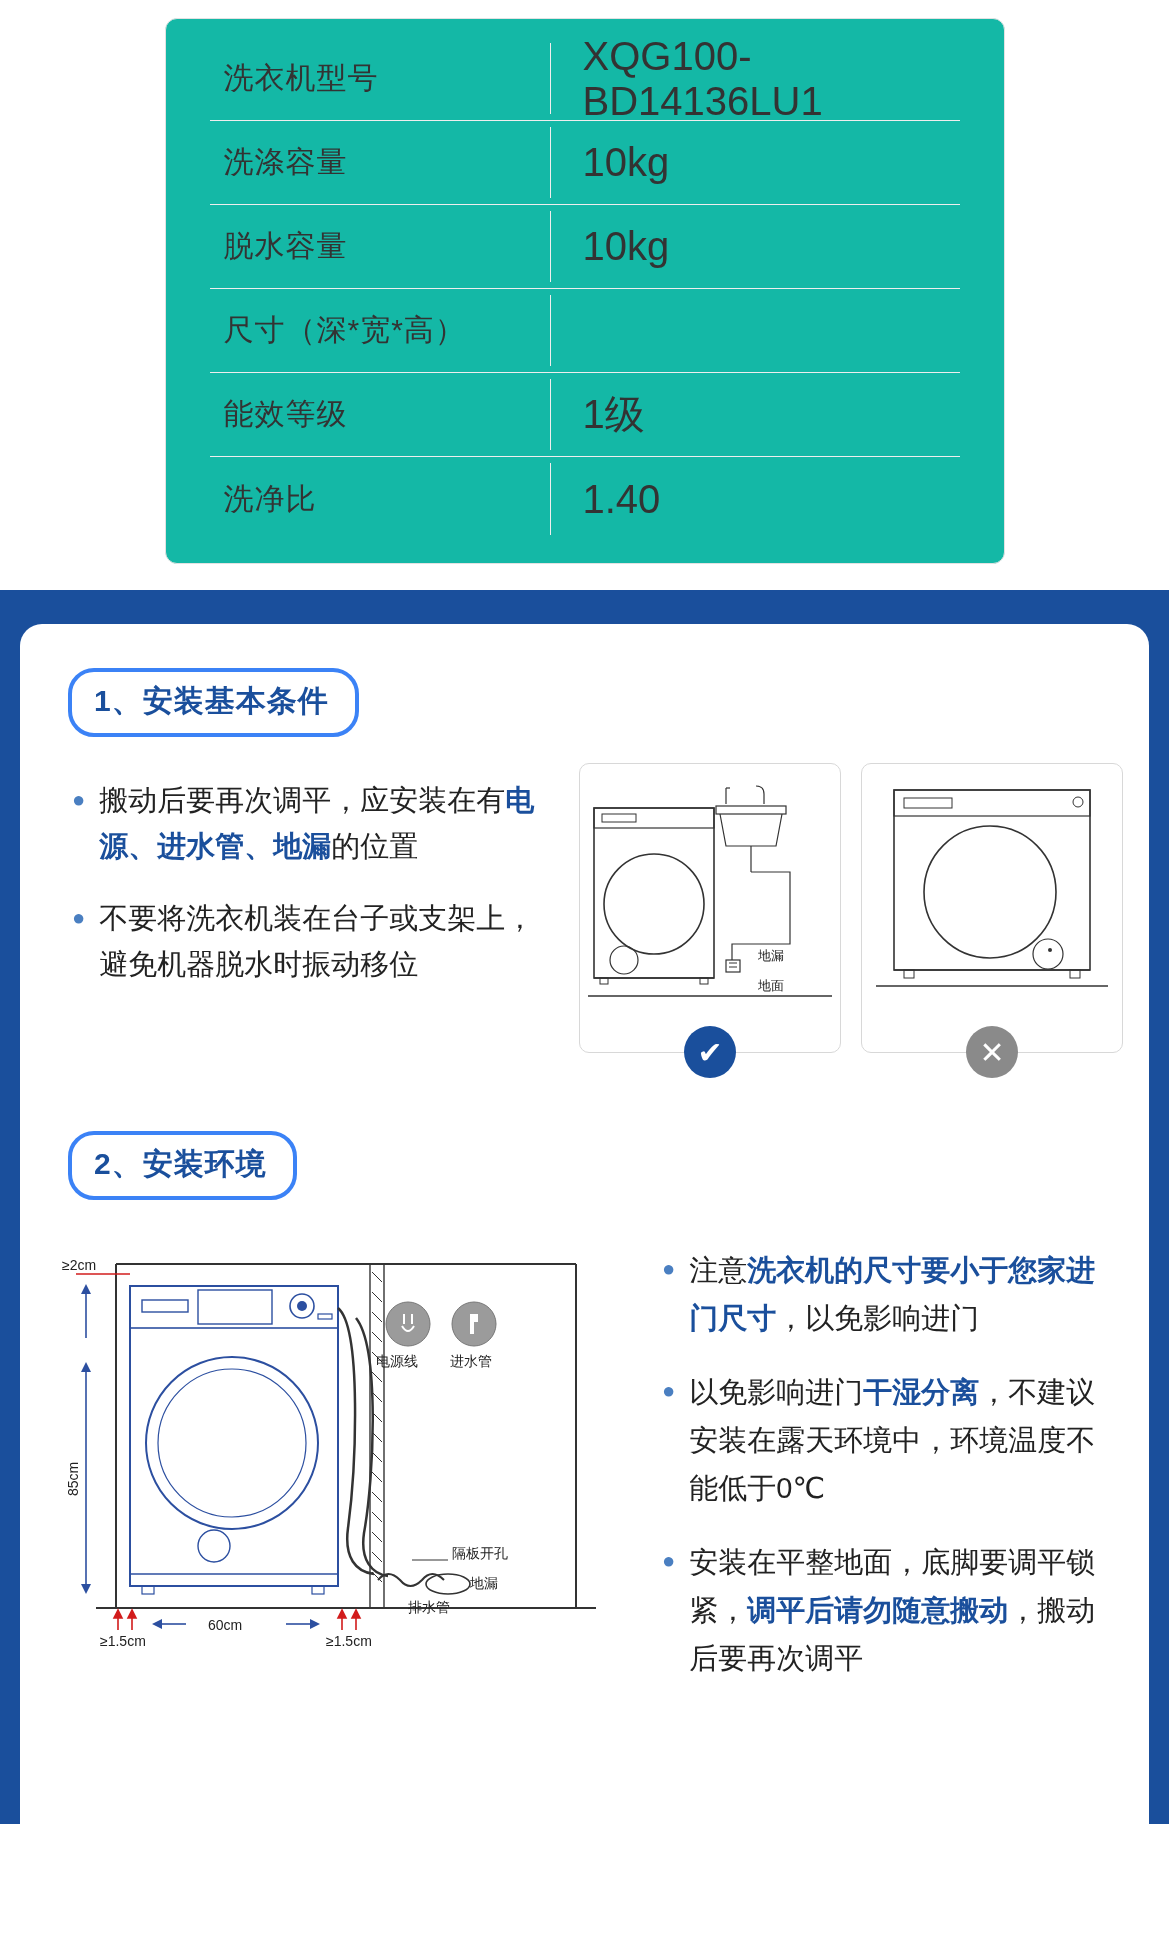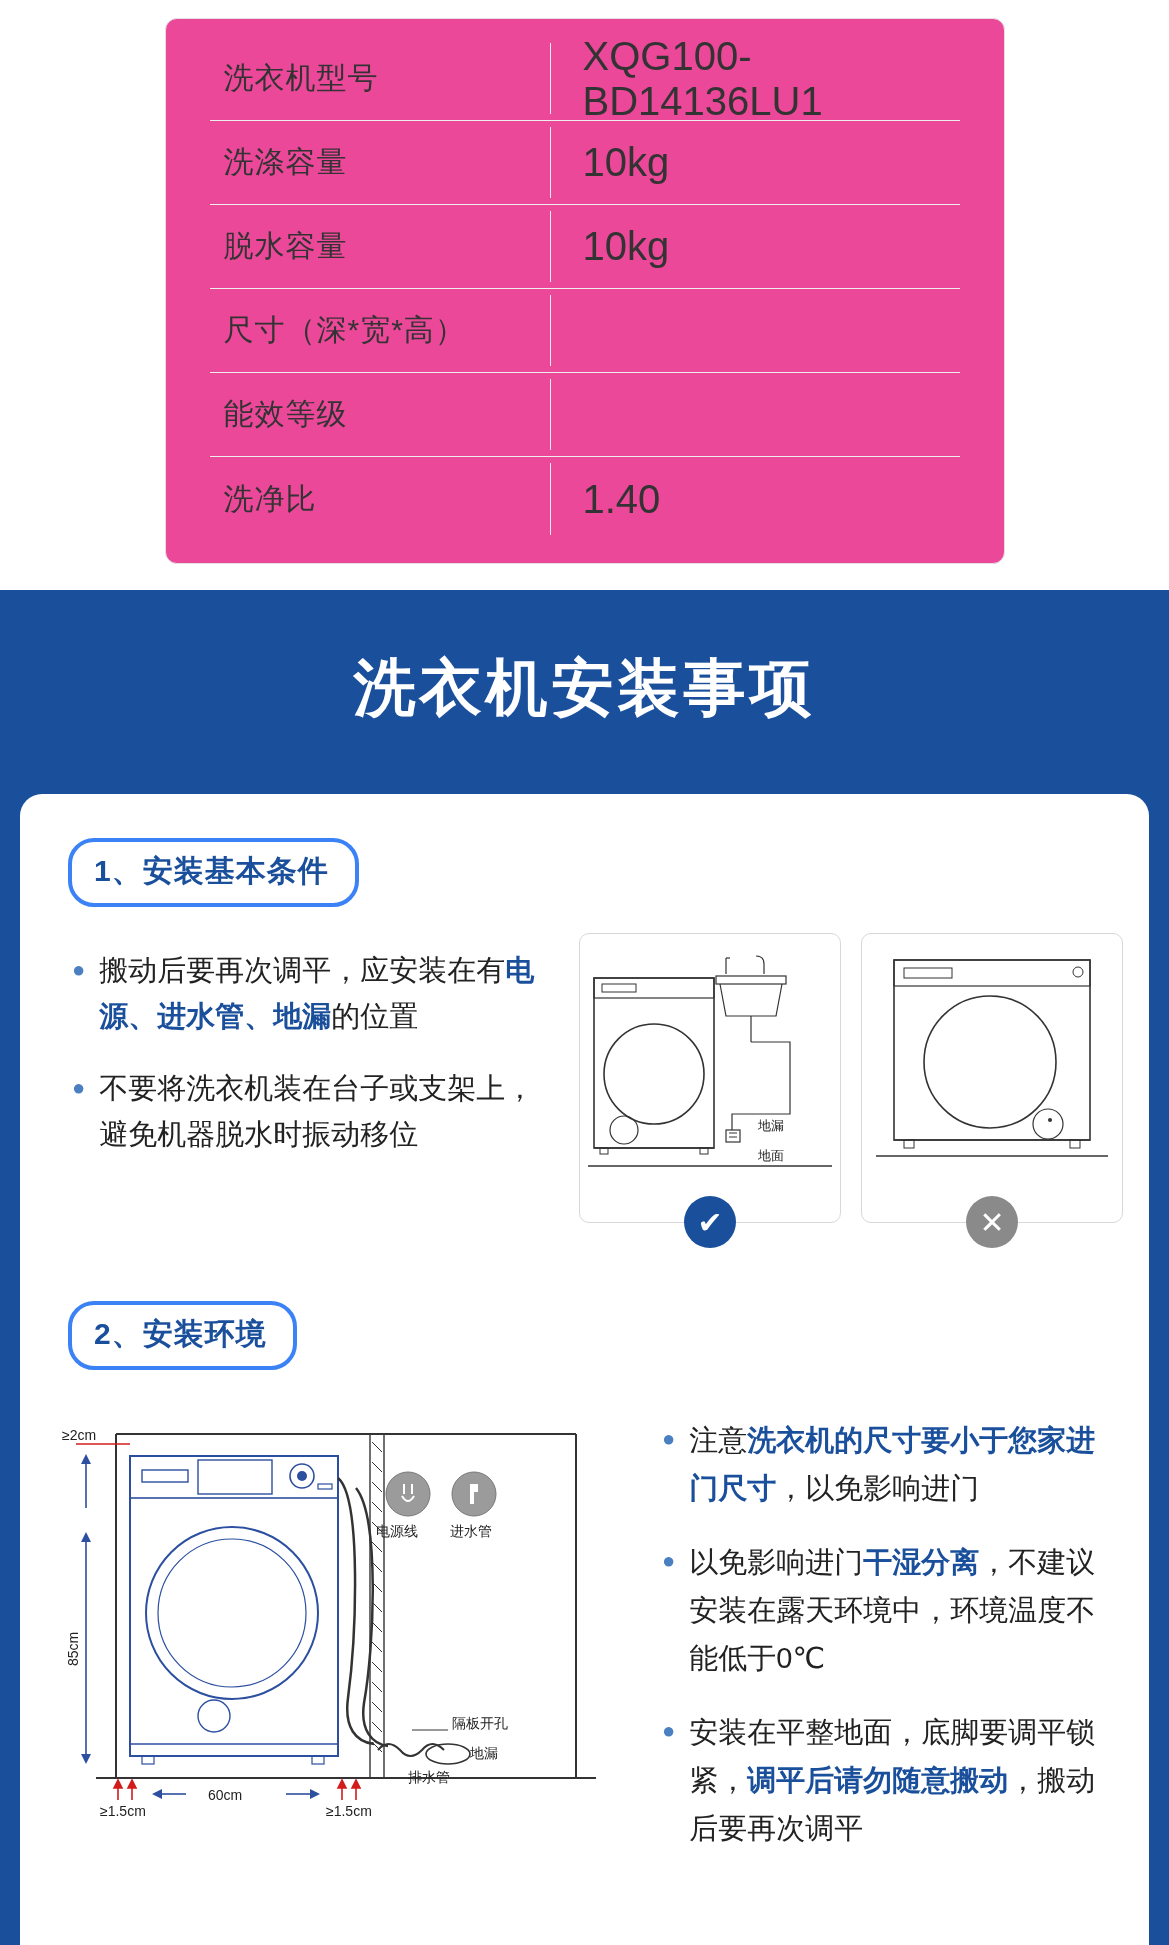--- a/index.html
+++ b/index.html
@@ -14,21 +14,21 @@
   
   .spec-wrap {
     padding: 18px 0 26px 0;
     background: #fff;
   }
   .spec-card {
     margin: 0 auto;
     width: 840px;
     border: 1px solid #e2e2e2;
     border-radius: 12px;
-    background: #ec4899;
+    background: #14b8a6;
     padding: 18px 44px 22px 44px;
   }
   .spec-row {
     display: flex;
     align-items: center;
     height: 84px;
     border-bottom: 1px solid #eeeeee;
   }
   .spec-row:last-child { border-bottom: none; }
   .spec-key {
@@ -194,34 +194,32 @@
       </div>
 
       <div class="spec-row">
         <div class="spec-key">尺寸（深*宽*高）</div>
         <div class="spec-sep"></div>
       </div>
 
       <div class="spec-row">
         <div class="spec-key">能效等级</div>
         <div class="spec-sep"></div>
+        <div class="spec-val">1级</div>
       </div>
 
       <div class="spec-row">
         <div class="spec-key">洗净比</div>
         <div class="spec-sep"></div>
         <div class="spec-val">1.40</div>
       </div>
 
     </div>
   </div>
 
-  <div class="banner">
-    <div class="banner-title">洗衣机安装事项</div>
-  </div>
 
   <div class="panel-outer">
     <div class="panel">
 
       
       <div class="sec-head">1、安装基本条件</div>
 
       <div class="sec1">
         <div class="bullets">
           <div class="bullet">

